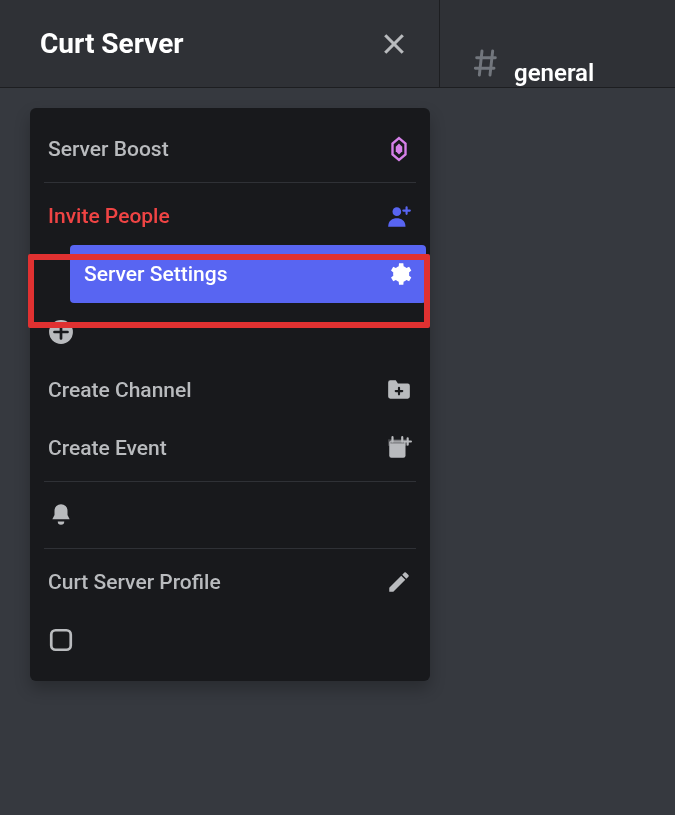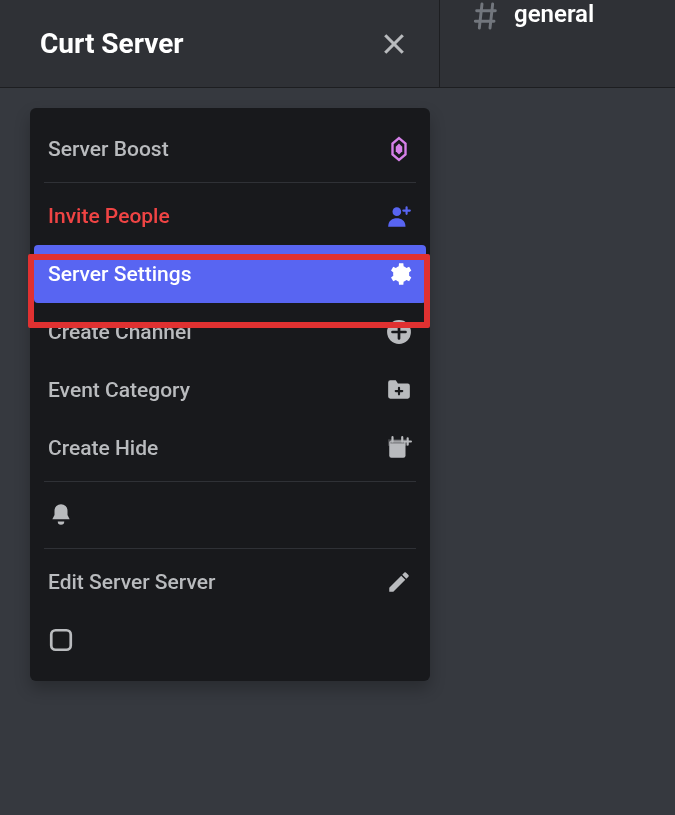--- a/index.html
+++ b/index.html
@@ -40,21 +40,21 @@
       cursor: pointer;
       width: 30px;
       height: 30px;
       display: flex;
       align-items: center;
       justify-content: center;
     }
     .channel-header {
       flex: 1;
       display: flex;
-      align-items: flex-start;
+      align-items: flex-end;
       padding-left: 30px;
       gap: 12px;
     }
     .hash-icon {
       color: #72767d;
       font-size: 34px;
       font-weight: 400;
     }
     .channel-name {
       color: #ffffff;
@@ -89,20 +89,21 @@
       color: #b9bbbe;
       font-size: 21px;
       font-weight: 500;
     }
     .menu-item.invite {
       color: #ef4444;
     }
     .menu-item.selected {
       background: #5865f2;
       color: #ffffff;
+      margin-left: 36px;
     }
     .highlight-box {
       position: absolute;
       border: 6px solid #e03131;
       pointer-events: none;
       border-radius: 2px;
     }
     .divider {
       height: 1px;
       background: #2f3136;
@@ -176,41 +177,40 @@
   <div class="menu-item selected">
     <span>Server Settings</span>
     <span class="icon">
       <svg viewBox="0 0 24 24" fill="#ffffff">
           <path d="M12 8a4 4 0 100 8 4 4 0 000-8zm9.4 4a7.5 7.5 0 00-.15-1.5l2.1-1.65-2-3.46-2.5 1a7.6 7.6 0 00-2.6-1.5L16 2h-4l-.25 2.9a7.6 7.6 0 00-2.6 1.5l-2.5-1-2 3.46 2.1 1.65A7.5 7.5 0 006.6 12c0 .5.05 1 .15 1.5l-2.1 1.65 2 3.46 2.5-1a7.6 7.6 0 002.6 1.5L12 22h4l.25-2.9a7.6 7.6 0 002.6-1.5l2.5 1 2-3.46-2.1-1.65c.1-.5.15-1 .15-1.5z"></path>
         </svg>
     </span>
   </div>
 
   <div class="menu-item">
-    <span>Create Channel</span>
     <span class="icon">
       <svg viewBox="0 0 24 24" fill="#b9bbbe">
           <circle cx="12" cy="12" r="11"></circle>
           <path d="M12 6v12M6 12h12" stroke="#18191c" stroke-width="2.5" stroke-linecap="round"></path>
         </svg>
     </span>
   </div>
 
   <div class="menu-item">
-    <span>Event Category</span>
+    <span>Create Channel</span>
     <span class="icon">
       <svg viewBox="0 0 24 24" fill="#b9bbbe">
           <path d="M2 5a2 2 0 012-2h5l2 3h9a2 2 0 012 2v10a2 2 0 01-2 2H4a2 2 0 01-2-2V5z"></path>
           <path d="M12 10v6M9 13h6" stroke="#18191c" stroke-width="2" stroke-linecap="round"></path>
         </svg>
     </span>
   </div>
 
   <div class="menu-item">
-    <span>Create Hide</span>
+    <span>Create Event</span>
     <span class="icon">
       <svg viewBox="0 0 24 24" fill="none" stroke="#b9bbbe" stroke-width="2">
           <rect x="3" y="5" width="15" height="16" rx="2" fill="#b9bbbe" stroke="none"></rect>
           <rect x="3" y="5" width="15" height="4" fill="#18191c" opacity="0.3"></rect>
           <path d="M6 2v4M15 2v4" stroke="#b9bbbe" stroke-linecap="round"></path>
           <path d="M20 3v6M17 6h6" stroke="#b9bbbe" stroke-width="2" stroke-linecap="round"></path>
         </svg>
     </span>
   </div>
 
@@ -221,21 +221,21 @@
       <svg viewBox="0 0 24 24" fill="#b9bbbe">
           <path d="M12 2a6 6 0 00-6 6v4l-2 4h16l-2-4V8a6 6 0 00-6-6zM9 18a3 3 0 006 0H9z"></path>
         </svg>
     </span>
   </div>
 
 
   <div class="divider"></div>
 
   <div class="menu-item">
-    <span>Edit Server Server</span>
+    <span>Curt Server Profile</span>
     <span class="icon">
       <svg viewBox="0 0 24 24" fill="#b9bbbe">
           <path d="M3 17.25V21h3.75L17.8 9.94l-3.75-3.75L3 17.25zM20.7 7.04a1 1 0 000-1.41l-2.34-2.34a1 1 0 00-1.41 0L15 5.24l3.75 3.75 1.95-1.95z"></path>
         </svg>
     </span>
   </div>
 
   <div class="menu-item">
     <span class="icon">
       <svg viewBox="0 0 24 24" fill="none" stroke="#b9bbbe" stroke-width="2.5">

